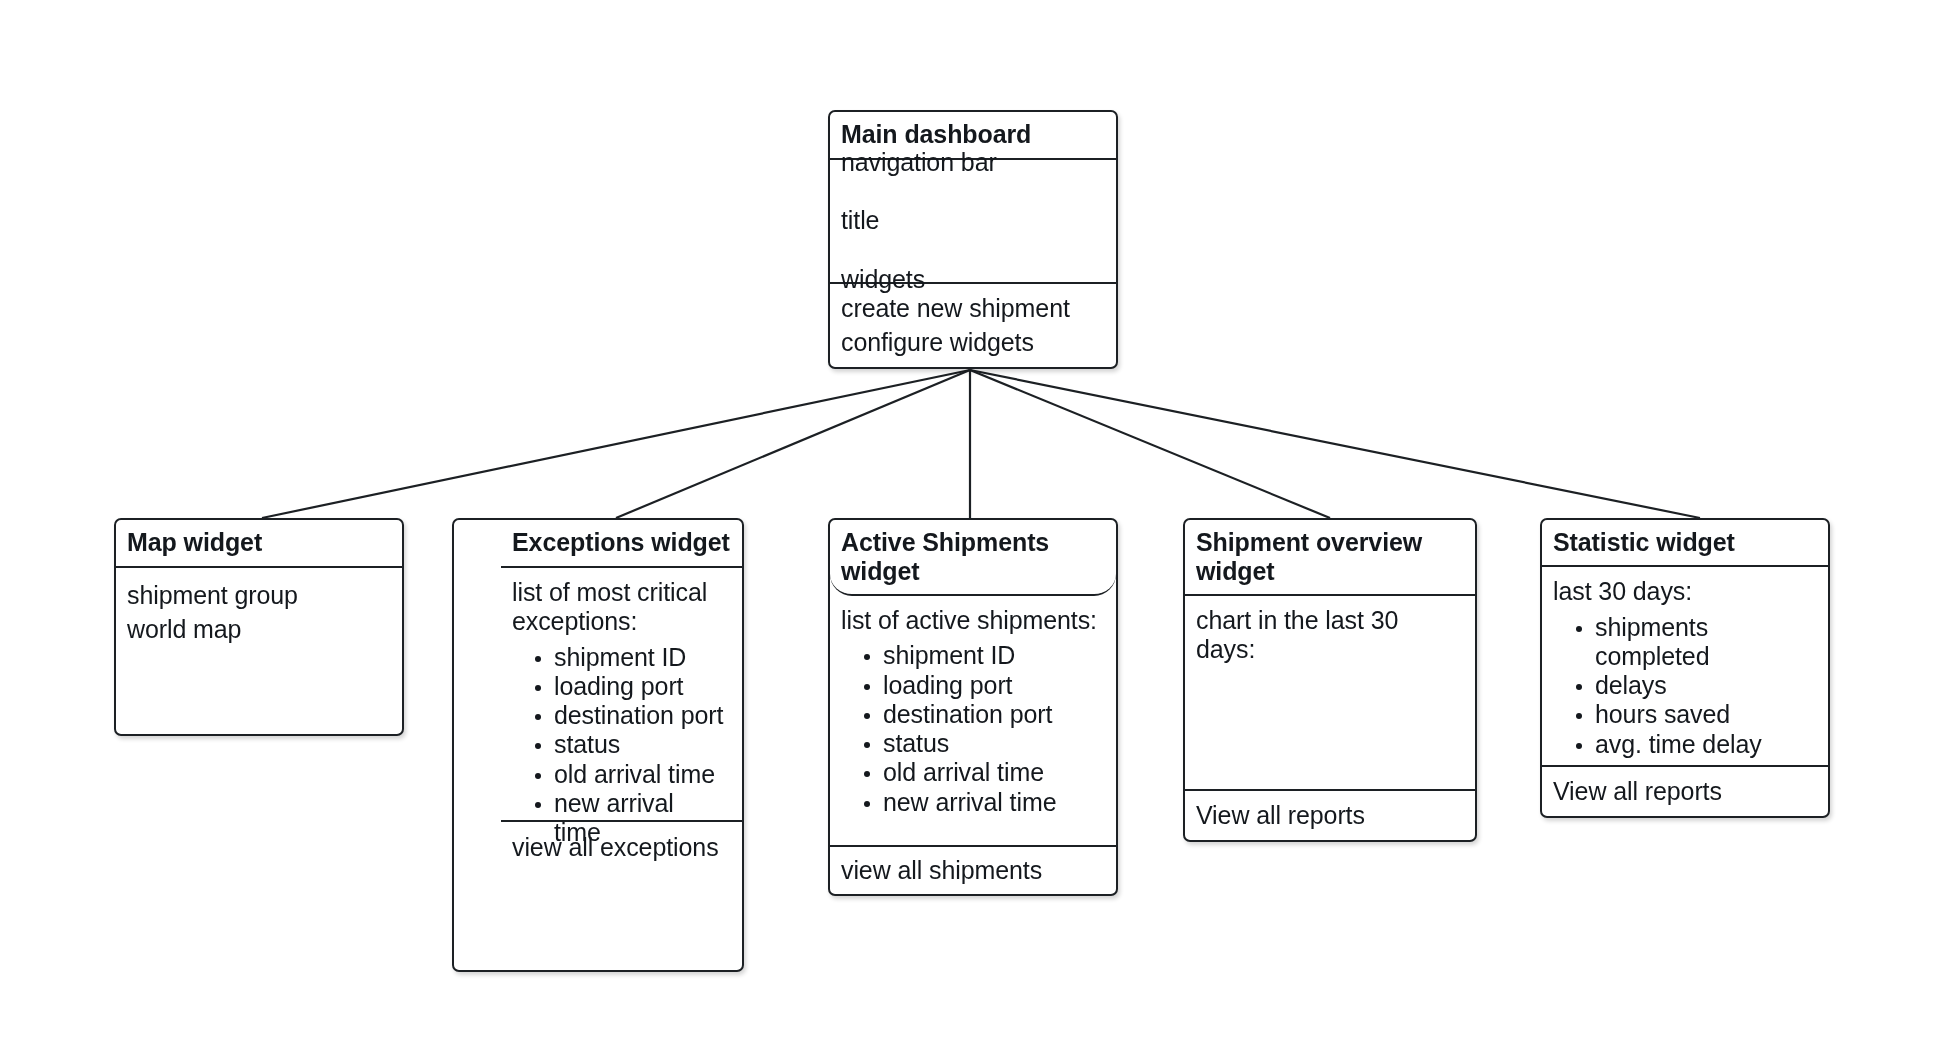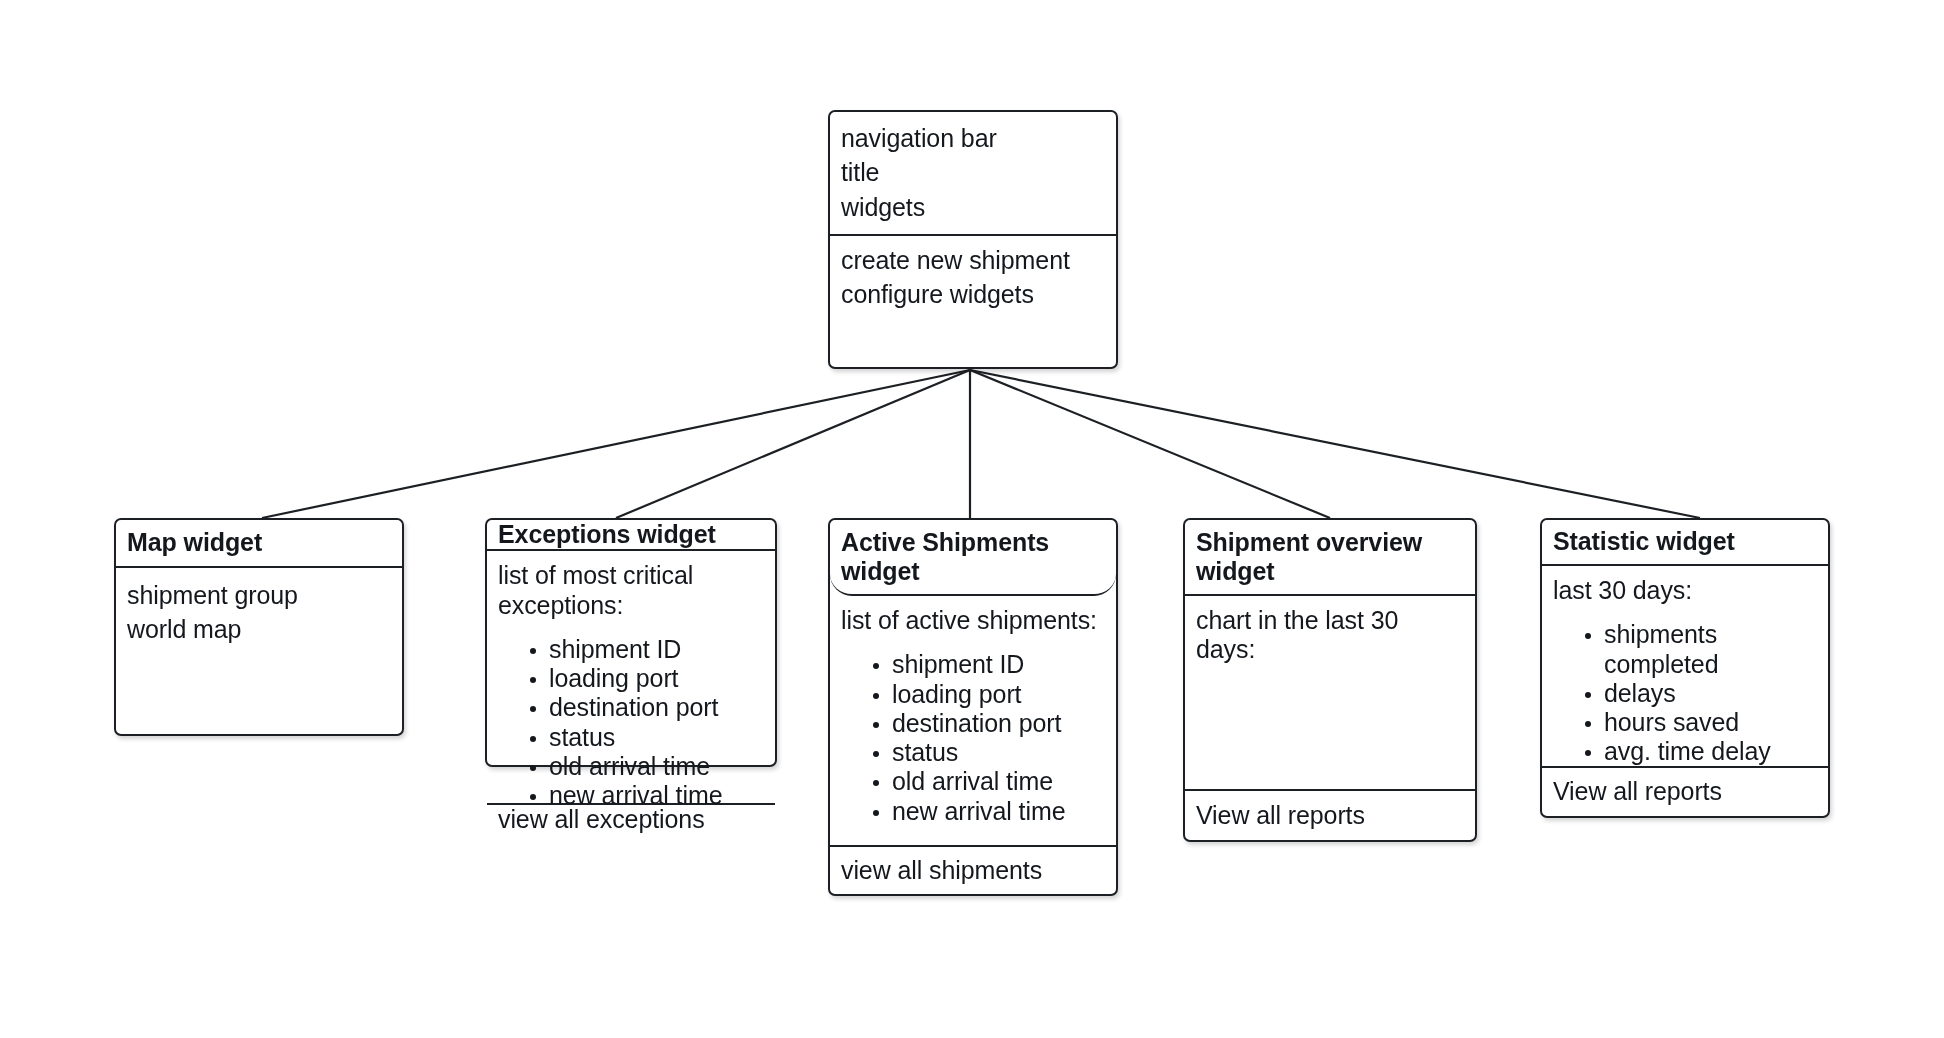--- a/index.html
+++ b/index.html
@@ -78,21 +78,21 @@
   }
 
   .attrs .line,
   .ops .line {
     white-space: pre-wrap;
   }
 
   
   ul.bullets {
     list-style: none;
-    margin: 13px;
+    margin: 4px;
     padding: 0;
   }
   ul.bullets > li {
     position: relative;
     padding-left: 38px;
     line-height: 1.17;
   }
   ul.bullets > li::before {
     content: "";
     position: absolute;
@@ -118,42 +118,45 @@
 
   <svg id="edges" viewBox="0 0 1944 1038" width="1944" height="1038">
     <line x1="970" y1="370" x2="262" y2="518"></line>
     <line x1="970" y1="370" x2="616" y2="518"></line>
     <line x1="970" y1="370" x2="970" y2="518"></line>
     <line x1="970" y1="370" x2="1330" y2="518"></line>
     <line x1="970" y1="370" x2="1700" y2="518"></line>
   </svg>
 
   <div class="node" style="left:828px; top:110px; width:290px; height:259px;">
-    <div class="compartment attrs stack-gap" style="height:124px;">
+    <div class="compartment" style="height:48px;">
+      <div class="node-title">Main dashboard</div>
+    </div>
+    <div class="compartment attrs stack-gap" style="height:124px;gap:24px;">
       <div class="line">navigation bar</div>
       <div class="line">title</div>
       <div class="line">widgets</div>
     </div>
     <div class="compartment ops stack-gap" style="height:83px;">
       <div class="line">create new shipment</div>
       <div class="line">configure widgets</div>
     </div>
   </div>
 
   <div class="node" style="left:114px; top:518px; width:290px; height:218px;">
     <div class="compartment" style="height:48px;">
       <div class="node-title">Map widget</div>
     </div>
     <div class="compartment attrs stack-gap" style="height:89px;">
       <div class="line">shipment group</div>
       <div class="line">world map</div>
     </div>
   </div>
 
-  <div class="node" style="left:485px; top:518px; width:292px; height:249px;">
+  <div class="node" style="left:452px; top:518px; width:292px; height:454px;padding-left:47px;">
     <div class="compartment" style="height:48px;">
       <div class="node-title">Exceptions widget</div>
     </div>
     <div class="compartment attrs" style="height:254px; justify-content:flex-start; padding-top:10px;">
       <div class="line lead">list of most critical exceptions:</div>
       <ul class="bullets">
         <li>shipment ID</li>
         <li>loading port</li>
         <li>destination port</li>
         <li>status</li>

